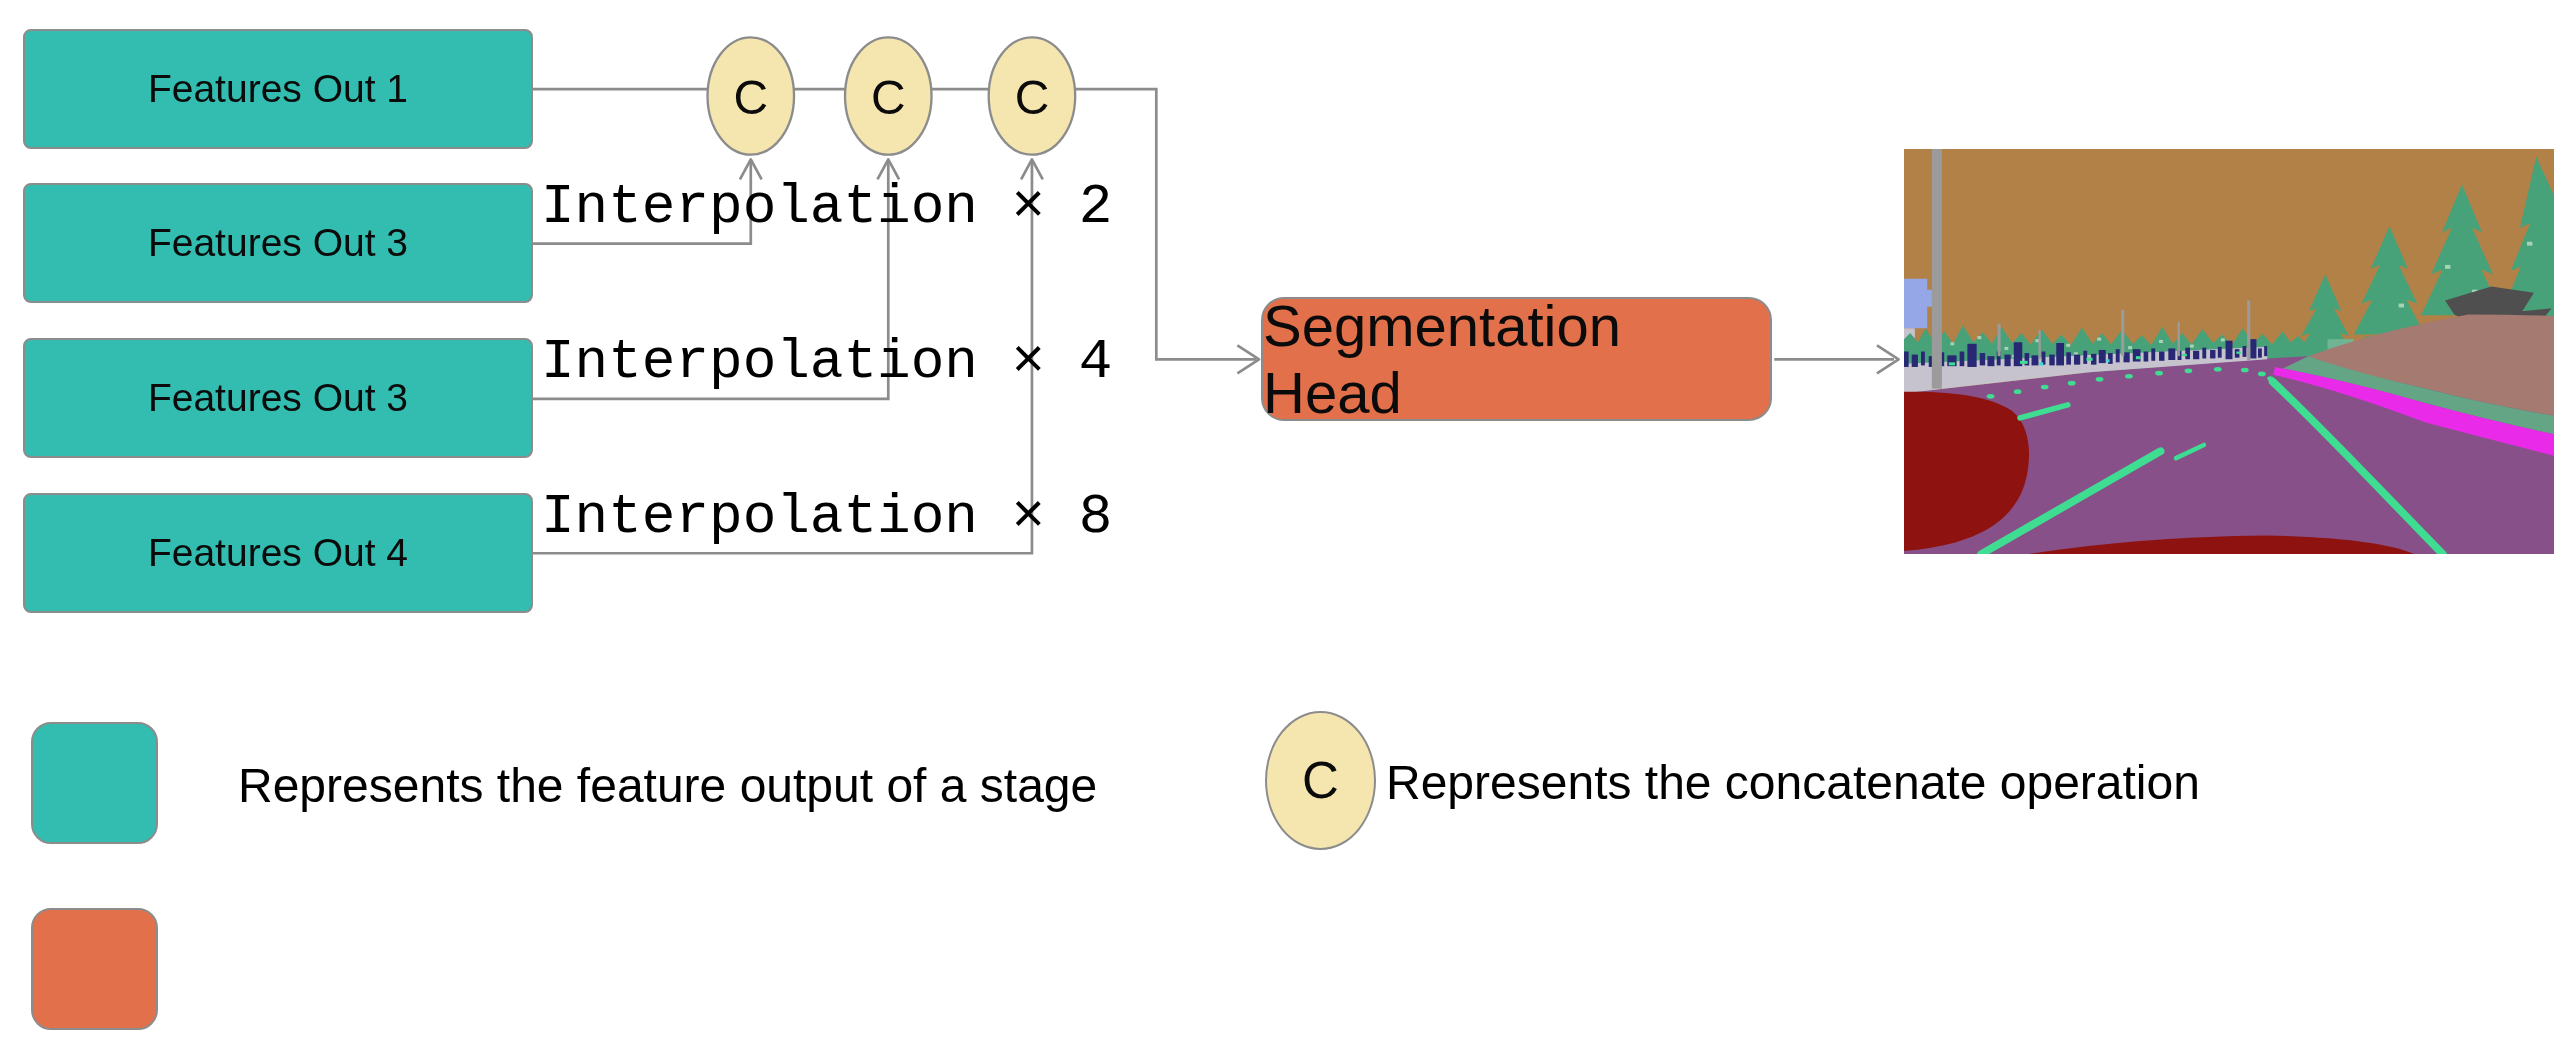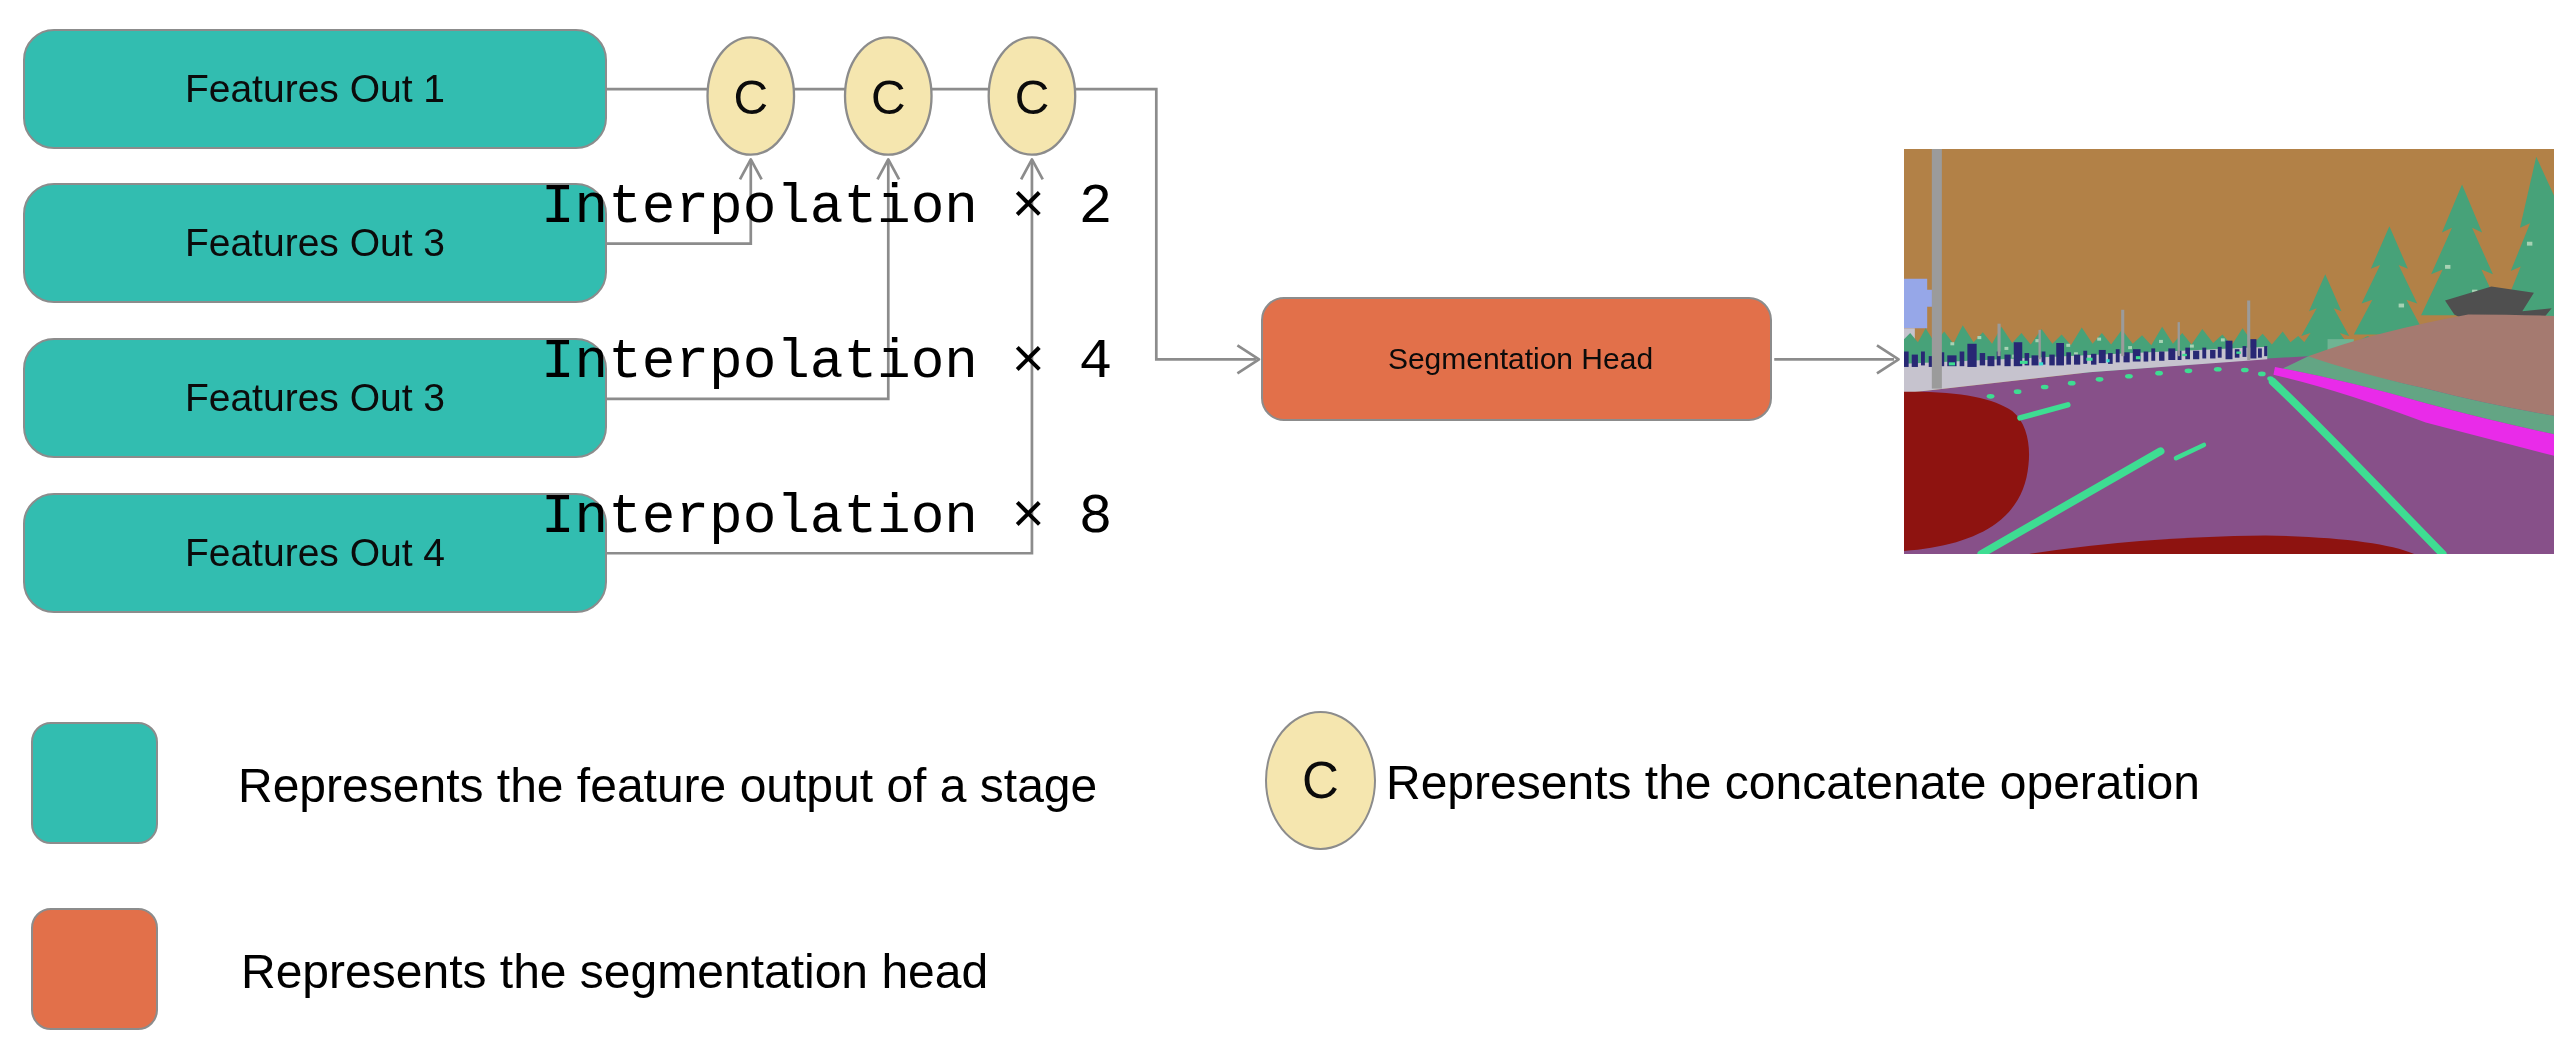--- a/index.html
+++ b/index.html
@@ -1,27 +1,27 @@
 <!DOCTYPE html>
 <html style="font-size:12.4px"><head>
 <meta charset="utf-8">
 <style>
   html,body{margin:0;padding:0;background:#ffffff;}
   .canvas{position:relative;width:2576px;height:1054px;background:#ffffff;overflow:hidden;
           font-family:"Liberation Sans",sans-serif;}
   svg{display:block;}
   .overlay{position:absolute;left:0;top:0;}
-  .fbox{position:absolute;left:23px;width:584px;height:120px;background:#32BDB0;
-        border:2.3px solid #8C8C8C;border-radius:31px;display:flex;align-items:center;
+  .fbox{position:absolute;left:23px;width:510px;height:120px;background:#32BDB0;
+        border:2.3px solid #8C8C8C;border-radius:8px;display:flex;align-items:center;
         justify-content:center;box-sizing:border-box;}
   .fbox span{font-size:39px;color:#0b0b0b;}
   .seghead{position:absolute;left:1261px;top:297px;width:511px;height:124px;background:#E2704A;
         border:2.3px solid #8C8C8C;border-radius:23px;display:flex;align-items:center;
         justify-content:center;box-sizing:border-box;}
-  .seghead span{font-size:30px;color:#0b0b0b;margin-left:8px;}
+  .seghead span{font-size:58px;color:#0b0b0b;}
   .interp{position:absolute;left:541px;font-family:Liberation Mono, monospace;
         font-size:56px;color:#000;line-height:1.0;white-space:nowrap;}
   .legend-swatch{position:absolute;left:31px;width:127px;height:122px;border:2.3px solid #8C8C8C;
         border-radius:20px;box-sizing:border-box;}
   .legend-text{position:absolute;font-size:48px;color:#000;white-space:nowrap;line-height:49px;}
   .legend-ellipse{position:absolute;left:1265px;top:711px;width:111px;height:139px;background:#F5E6AF;
         border:2.3px solid #8C8C8C;border-radius:50%;display:flex;align-items:center;
         justify-content:center;box-sizing:border-box;}
   .legend-ellipse span{font-size:51px;color:#0b0b0b;}
   .segimg{position:absolute;left:1904px;top:149px;}
@@ -224,21 +224,20 @@
       <path d="M100,524 L332,391" stroke-width="10"></path>
       <path d="M150,348 L212,331" stroke-width="7"></path>
       <path d="M352,400 L388,383" stroke-width="6"></path>
     </g>
   </svg>
 
   <div class="legend-swatch" style="top:722px;background:#32BDB0"></div>
   <div class="legend-text" style="left:238px;top:761px">Represents the feature output of a stage</div>
 
   <div class="legend-swatch" style="top:908px;background:#E2704A"></div>
-  <div class="legend-text" style="left:241px;top:947px">Represents the segmentation head</div>
 
   <div class="legend-ellipse">
     <span>C</span>
   </div>
   <div class="legend-text" style="left:1386px;top:758px">Represents the concatenate operation</div>
 
 </div>
 
 
 </body></html>

